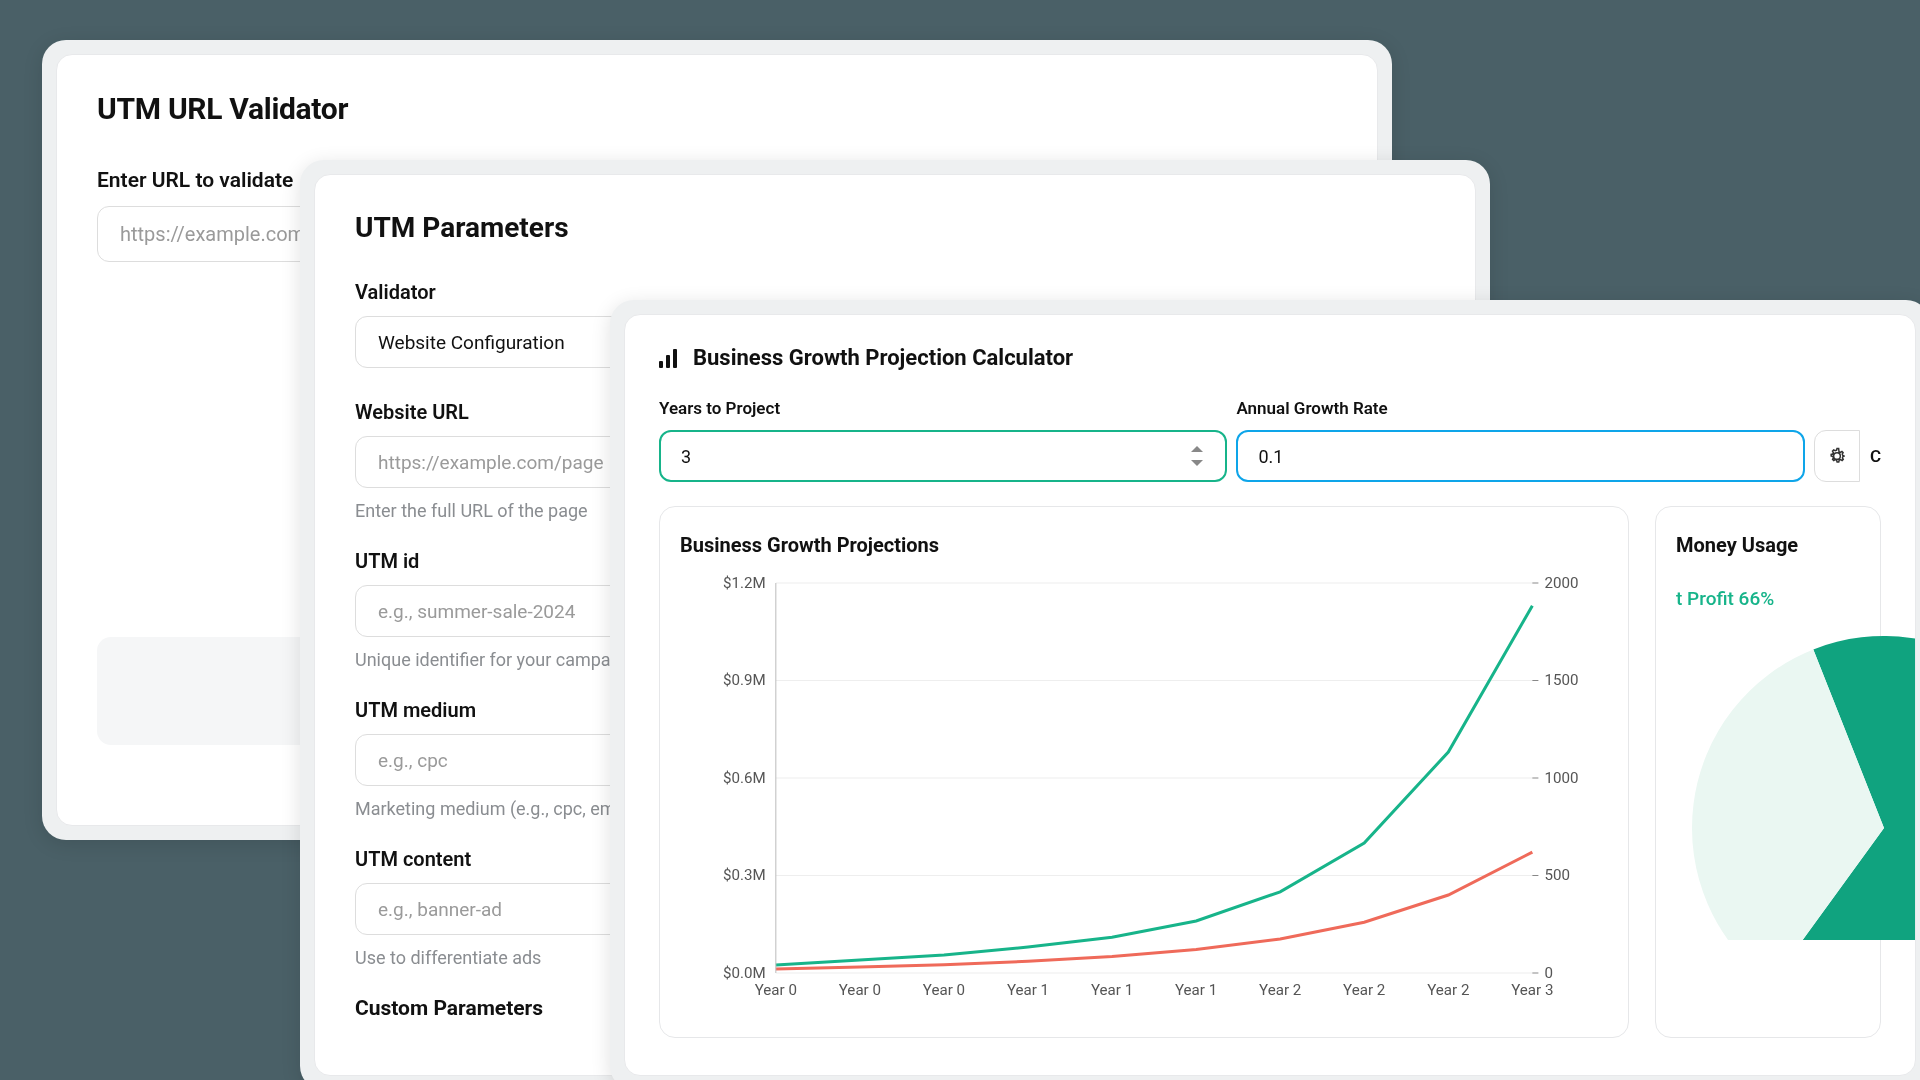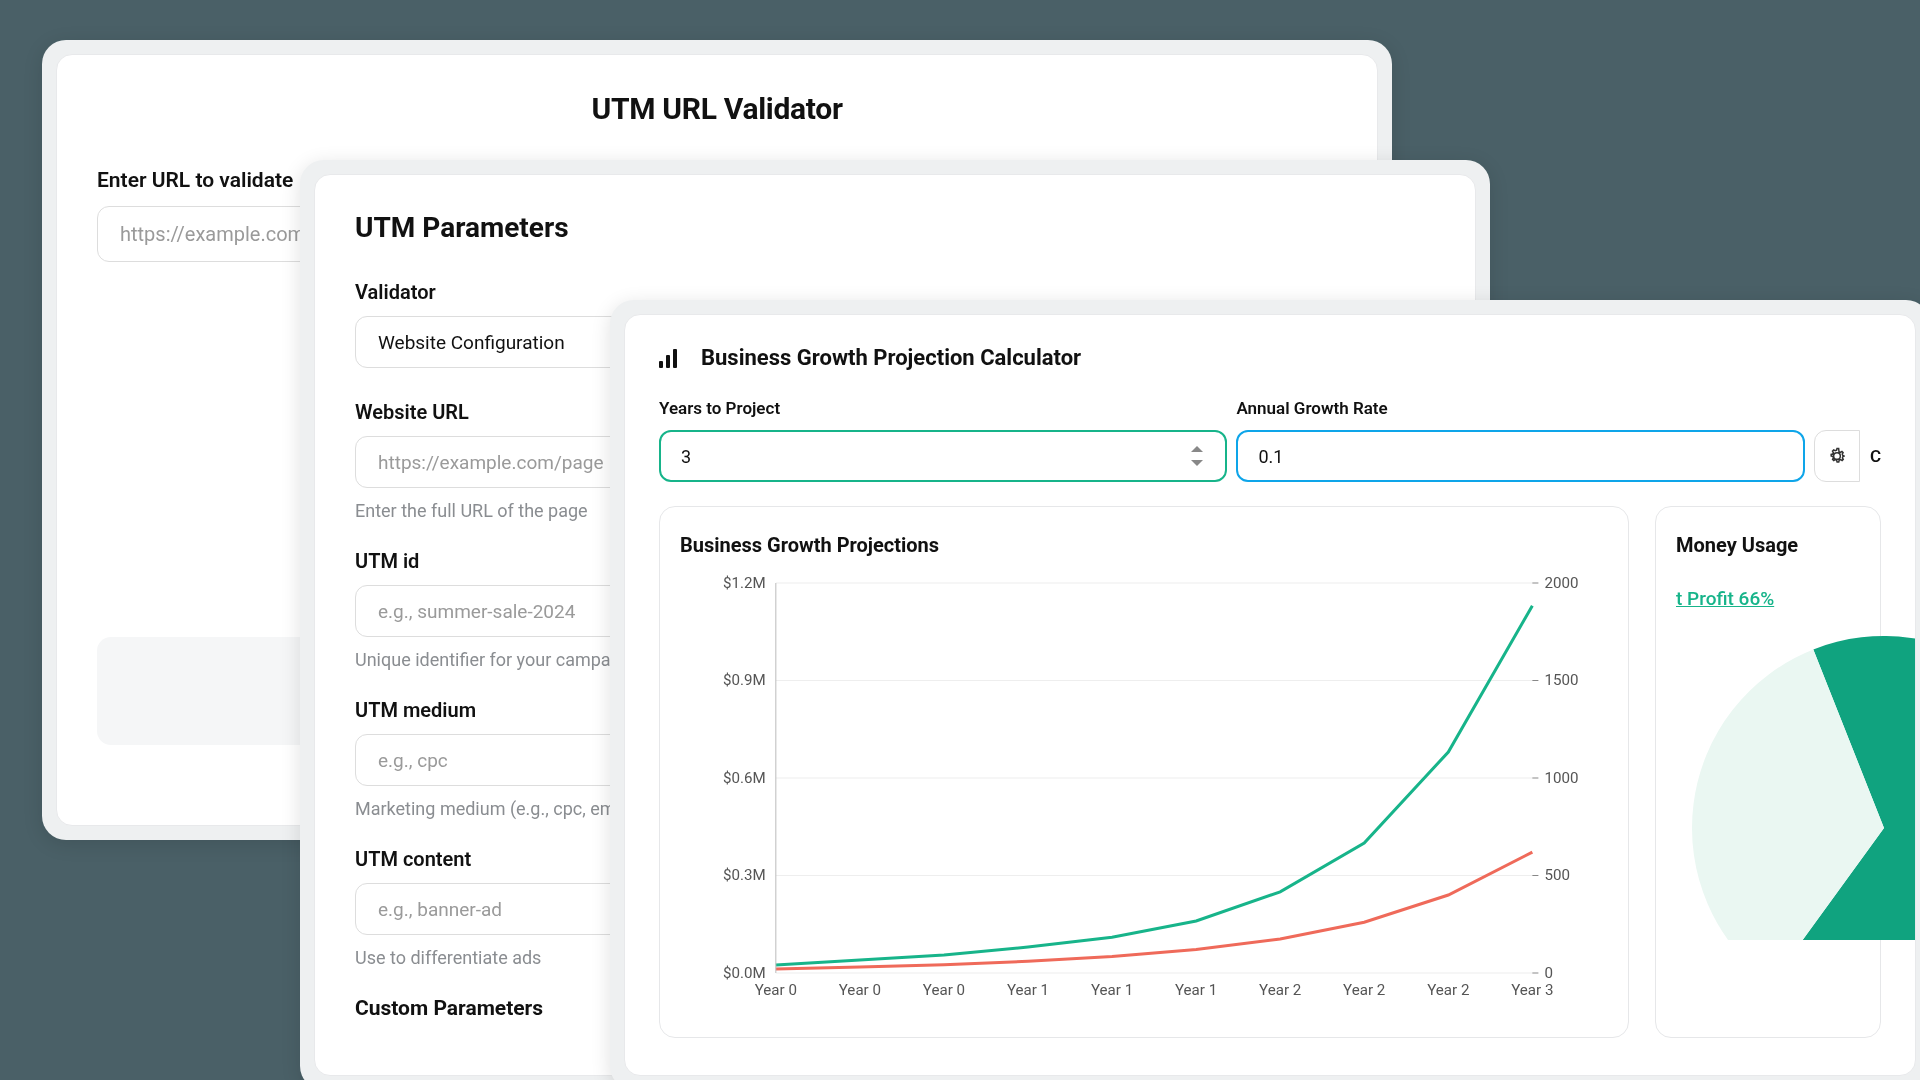--- a/index.html
+++ b/index.html
@@ -23,21 +23,21 @@
     border: 1px solid #e8e9eb;
     width: 100%;
     height: 100%;
     padding: 36px 40px;
     position: relative;
     overflow: hidden;
   }
 
   
   #card1 { left: 42px; top: 40px; width: 1350px; height: 800px; }
-  #card1 .title { font-size: 30px; font-weight: 700; margin-bottom: 42px; letter-spacing: -0.01em; text-align: center;}
+  #card1 .title { font-size: 30px; font-weight: 700; margin-bottom: 42px; letter-spacing: -0.01em;}
   #card1 .label { font-size: 21px; font-weight: 600; margin-bottom: 14px; }
   #card1 .input-box {
     width: 100%; height: 56px; border: 1px solid #ddd; border-radius: 12px;
     display: flex; align-items: center; padding: 0 22px; color: #9a9a9a; font-size: 20px;
   }
   #card1 .right-label { position:absolute; right:40px; top:532px; font-size:21px; font-weight:600;}
   #card1 .result-strip {
     position:absolute; left:40px; right:40px; top:582px; height:108px;
     background:#f5f6f7; border-radius:14px; display:flex; align-items:center; padding:0 28px;
     color:#4a4a4a; font-size:20px;
@@ -62,21 +62,21 @@
   .chev::before, .chev::after {
     content:""; position:absolute; left:4px; width:10px; height:10px;
     border-right:2px solid #888; border-bottom:2px solid #888;
   }
   .chev::before { top:-3px; transform: rotate(-135deg); }
   .chev::after  { top:7px;  transform: rotate(45deg); }
 
   
   #card3 { left: 610px; top: 300px; width: 1320px; height: 790px; }
   #card3 .card-inner { padding: 30px 34px; }
-  #card3 .hdr { display:flex; align-items:center; gap:24px; margin-bottom: 28px; }
+  #card3 .hdr { display:flex; align-items:center; gap:16px; margin-bottom: 28px; }
   #card3 .hdr-title { font-size: 22px; font-weight: 700; }
   .bar-icon { display:inline-flex; align-items:flex-end; gap:3px; height:20px; }
   .bar-icon span { width:4px; background:#111; display:block; border-radius:1px;}
   .bar-icon span:nth-child(1){height:7px;}
   .bar-icon span:nth-child(2){height:13px;}
   .bar-icon span:nth-child(3){height:19px;}
 
   #card3 .controls { display:flex; gap:9px; margin-bottom: 24px; }
   #card3 .ctrl { flex:1; min-width:0;}
   #card3 .ctrl-label { font-size:17px; font-weight:600; margin-bottom:12px; }
@@ -108,21 +108,21 @@
   #pie-panel   { flex: 1; min-width:0;}
   .panel-title { font-size:20px; font-weight:700; margin-bottom:14px; }
 
   
   .chart-wrap { position:relative; width:100%; height:440px; }
   .chart-wrap svg { width:100%; height:100%; }
   .tick-text { font-size:15px; fill:#555; }
   .line-series { fill:none; stroke-width:3; }
 
   
-  .pie-label { font-size:19px; font-weight:500; color:#17b48a; margin: 30px 0 10px 0; text-decoration: underline;}
+  .pie-label { font-size:19px; font-weight:500; color:#17b48a; margin: 30px 0 10px 0;}
   .pie-svg { width:320px; height:320px; }
 </style>
 </head>
 <body>
 
 <div id="card1" class="card-outer">
   <div class="card-inner">
     <div class="title">UTM URL Validator</div>
     <div class="label">Enter URL to validate</div>
     <div class="input-box">

